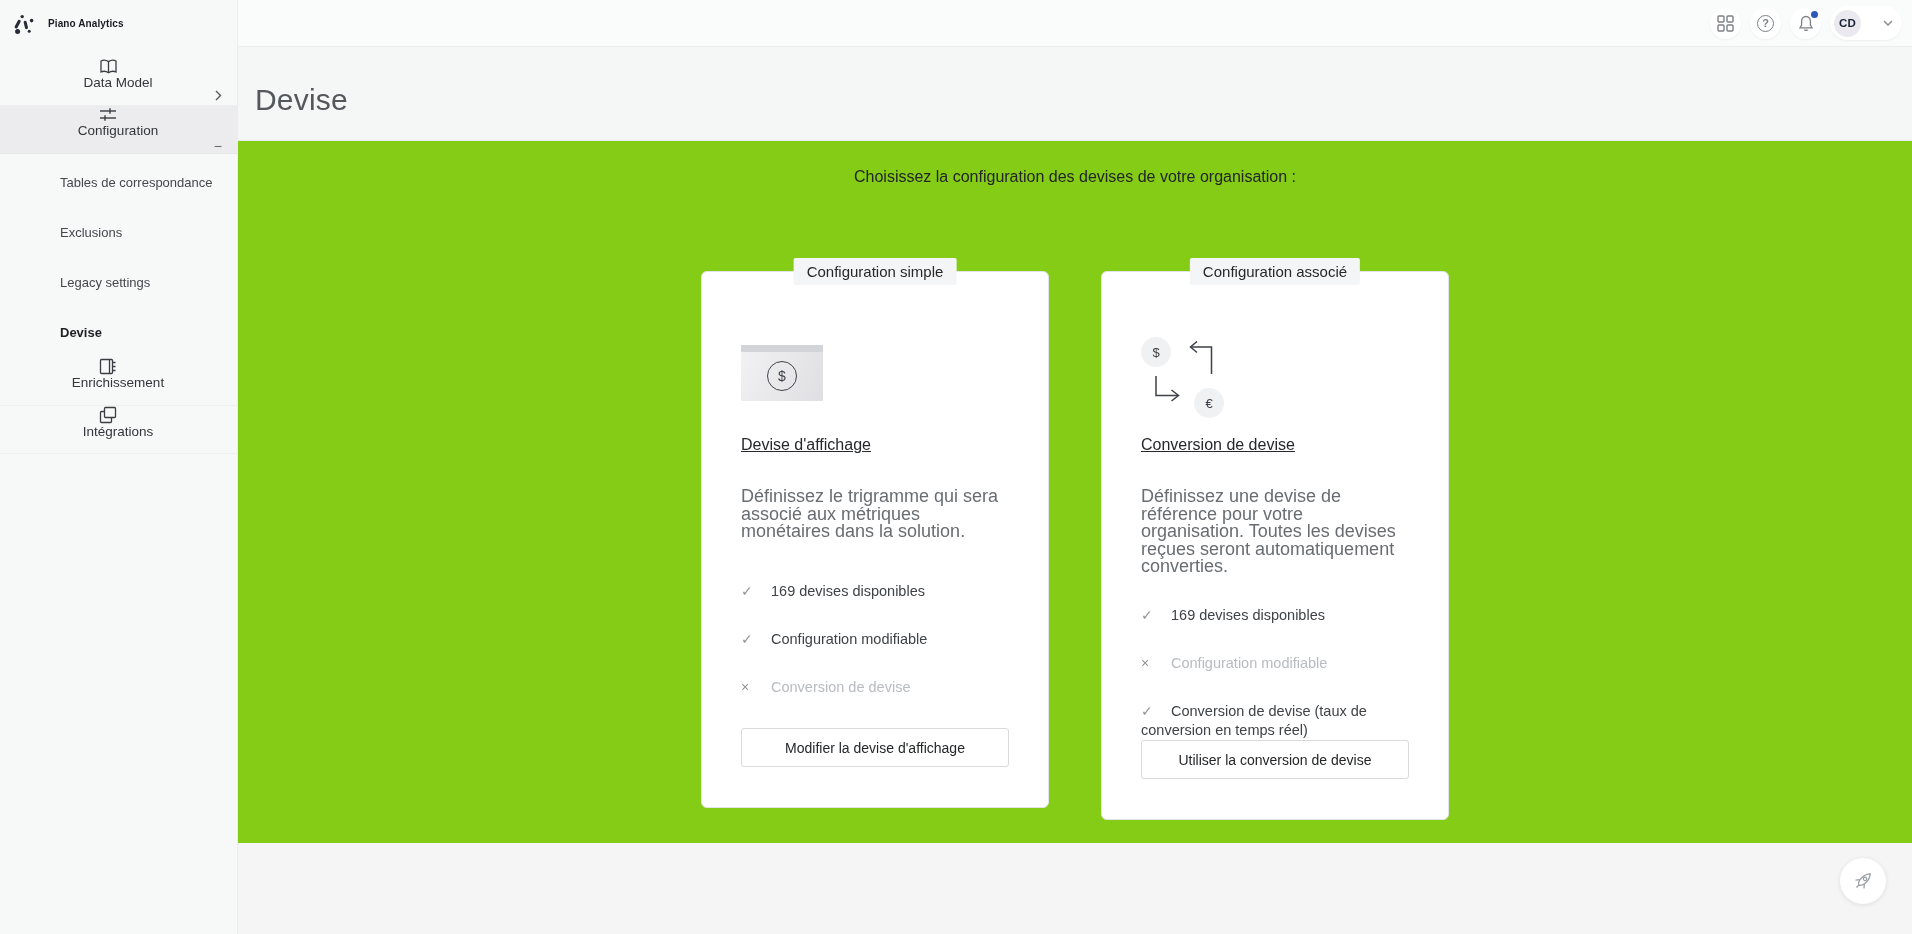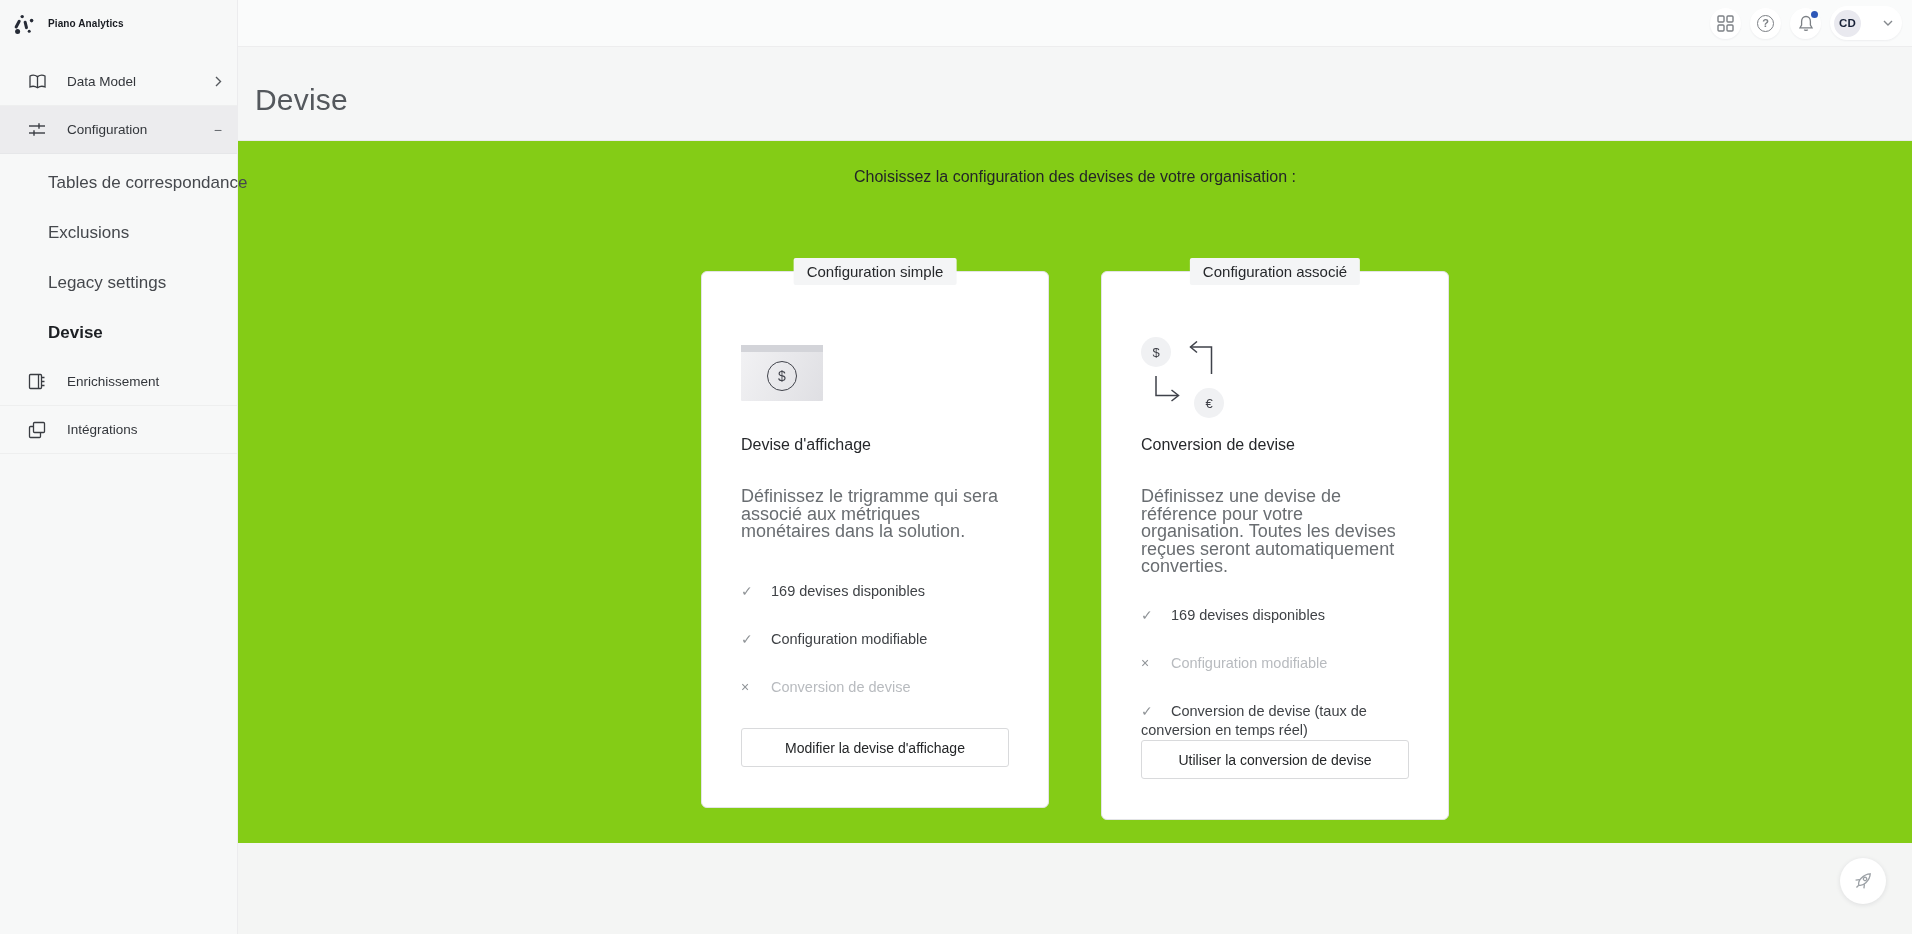--- a/index.html
+++ b/index.html
@@ -11,30 +11,30 @@
 
   
   .sidebar {
     position:absolute; left:0; top:0; bottom:0; width:238px;
     background:#f7f8f8; border-right:1px solid #ececee; z-index:5;
   }
   .logo-row { height:47px; display:flex; align-items:center; padding-left:13px; gap:11px; cursor:pointer; }
   .brand-name { font-size:10px; font-weight:700; color:#181b21; letter-spacing:.1px; }
   .nav { margin-top:11px; }
   .nav-item {
-    height:48px; display:flex; align-items:center; padding:0 15px 0 27px;
-    font-size:13.5px; color:#33363b; cursor:pointer; border-bottom:1px solid rgba(0,0,0,0.035);
+    height:48px; display:flex; align-items:center; padding:0 15px 0 14px;
+    font-size:13.5px; color:#33363b; cursor:pointer; border-bottom:1px solid rgba(0,0,0,0.035);flex-direction:column;
   }
   .nav-item .nicon { width:20px; display:flex; justify-content:center; margin-right:20px; }
   .nav-item .nright { margin-left:auto; color:#5f6periods368; display:flex; align-items:center; }
   .nav-item.section-open { background:#ececee; border-bottom:1px solid #e6e7e9; }
   .minus-glyph { margin-left:auto; color:#63676c; font-size:14px; }
   .subnav { padding:4px 0 0 0; }
   .subnav-item {
-    height:50px; line-height:50px; padding-left:48px; font-size:17px; color:#45484d; cursor:pointer;
+    height:50px; line-height:50px; padding-left:60px; font-size:13px; color:#45484d; cursor:pointer;
     white-space:nowrap;
   }
   .subnav-item.active { font-weight:700; color:#1d2024; }
 
   
   .topbar {
     position:absolute; left:238px; right:0; top:0; height:47px; background:#fafbfb;
     border-bottom:1px solid #ededee; display:flex; align-items:center; justify-content:flex-end;
     gap:9px; padding-right:10px;
   }
@@ -92,21 +92,21 @@
   }
   .media2 { margin-top:65px; position:relative; width:130px; height:81px; }
   .bubble {
     position:absolute; width:30px; height:30px; border-radius:50%; background:#f0f1f3;
     display:flex; align-items:center; justify-content:center; font-size:13px; color:#3c3e45;
   }
   .b-dollar { left:0; top:0; }
   .b-euro { left:53px; top:51px; }
   .arrow1 { position:absolute; left:47px; top:4px; }
   .arrow2 { position:absolute; left:13px; top:39px; }
-  .card h3 { font-size:16px; font-weight:400; color:#26282b; margin:0; }
+  .card h3 { font-size:16px; font-weight:400; color:#26282b; margin:0;text-decoration:underline; }
   .card-1 h3 { margin-top:35px; }
   .card-2 h3 { margin-top:18px; }
   .desc { margin:34px 0 0; font-size:18px; line-height:17.5px; color:#696d71; }
   .checks { margin:0; }
   .card-1 .checks { margin-top:41px; }
   .card-2 .checks { margin-top:30px; }
   .check { margin:0 0 29px; font-size:14.5px; line-height:19px; color:#3f4246; }
   .check .ci { display:inline-block; width:15px; margin-right:15px; color:#8f9397; font-size:14px; }
   .check.off .clabel { color:#b8bbbf; }
   .card-btn {

